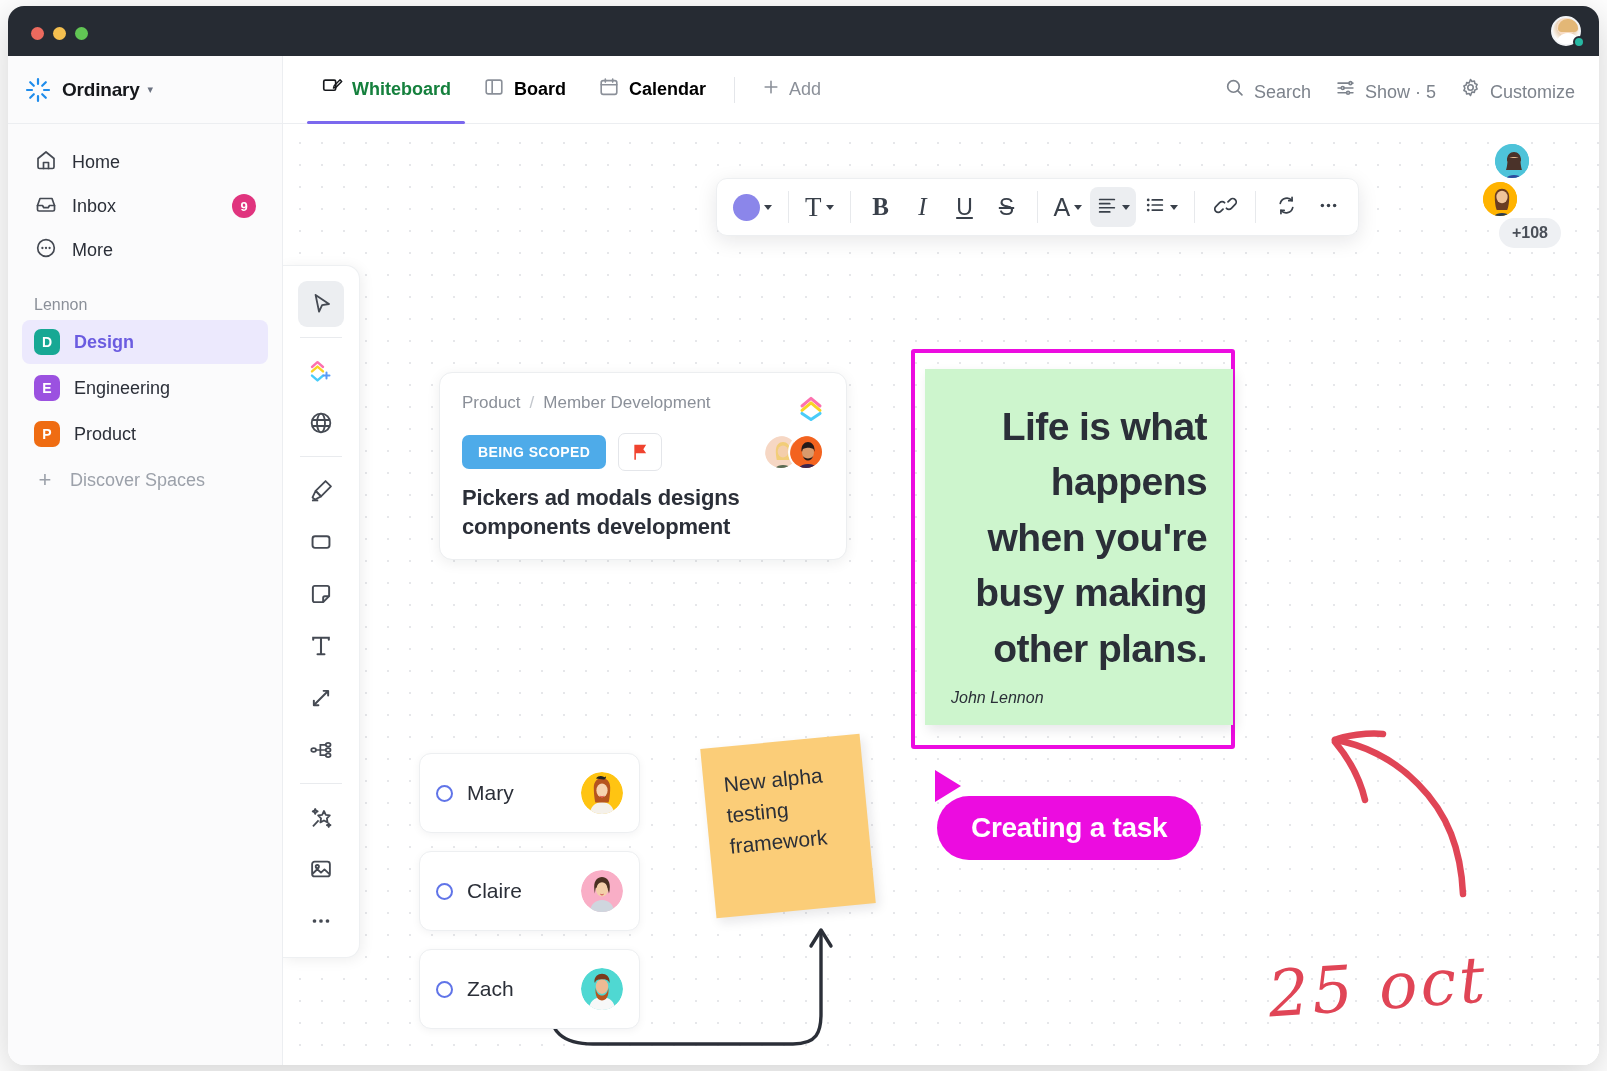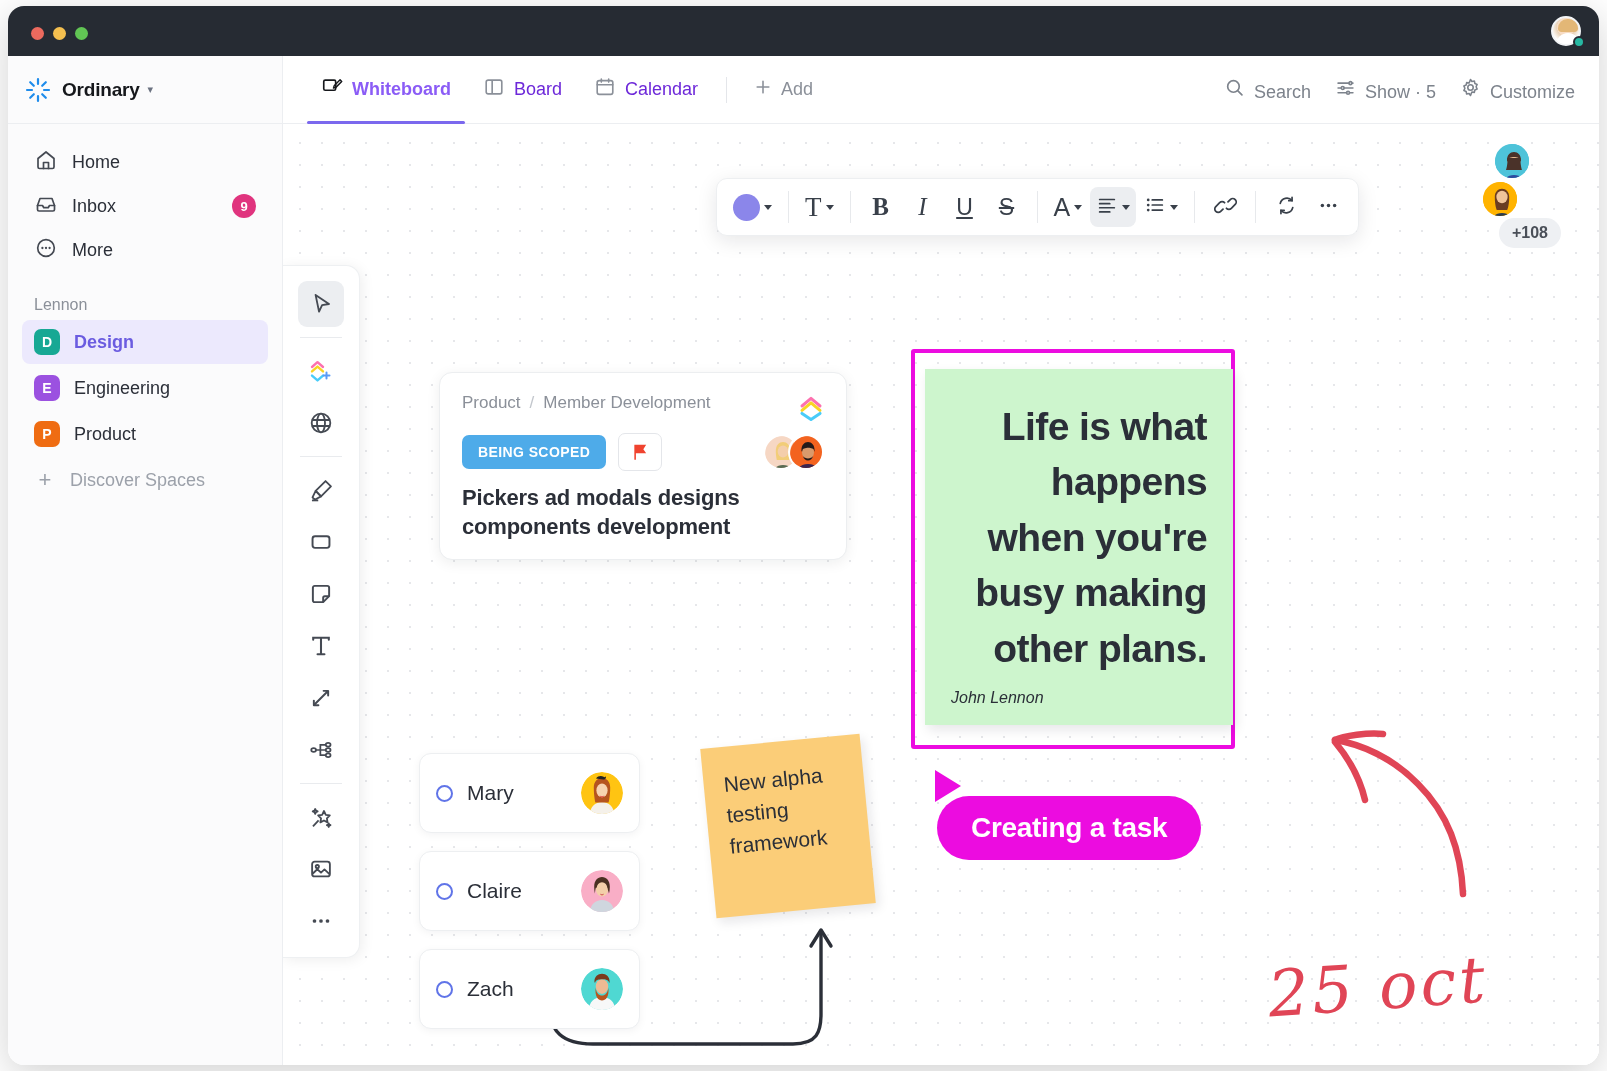--- a/index.html
+++ b/index.html
@@ -126,23 +126,23 @@
   }
   #topbar {
     height: 68px; border-bottom: 1px solid #eceef1;
     display: flex; align-items: center; position: relative; z-index: 6;
     background: #fff;
   }
   #tabs { display: flex; align-items: center; height: 100%; padding-left: 24px; gap: 4px; }
   .tab {
     height: 100%; display: flex; align-items: center; gap: 9px;
     padding: 0 14px; cursor: pointer; position: relative;
-    font-size: 18px; color: #6d28d9;
-  }
-  .tab.active { color: #8b5cf6; font-weight: 700; }
+    font-size: 18px; color: #000000; font-weight: bold;
+  }
+  .tab.active { color: #15803d; font-weight: 700; }
   .tab.active::after {
     content: ''; position: absolute; left: 0; right: 0; bottom: -1px;
     height: 3px; background: #7b68ee; border-radius: 2px;
   }
   .tab-sep { width: 1px; height: 26px; background: #e4e6ea; margin: 0 10px; }
   #add-tab { display: flex; align-items: center; gap: 8px; padding: 0 12px; cursor: pointer; color:#8b9099; font-size:18px;}
 
   #topbar-right {
     margin-left: auto; display: flex; align-items: center;
     gap: 24px; padding-right: 24px;

